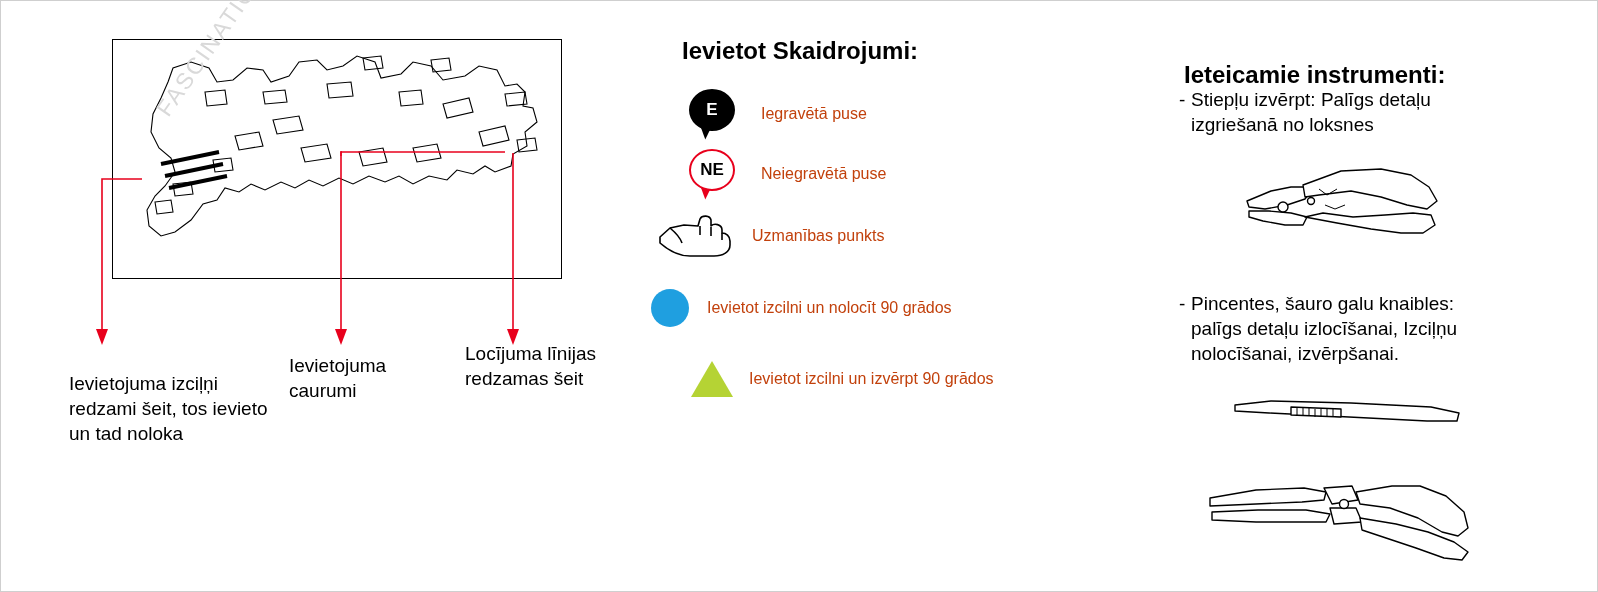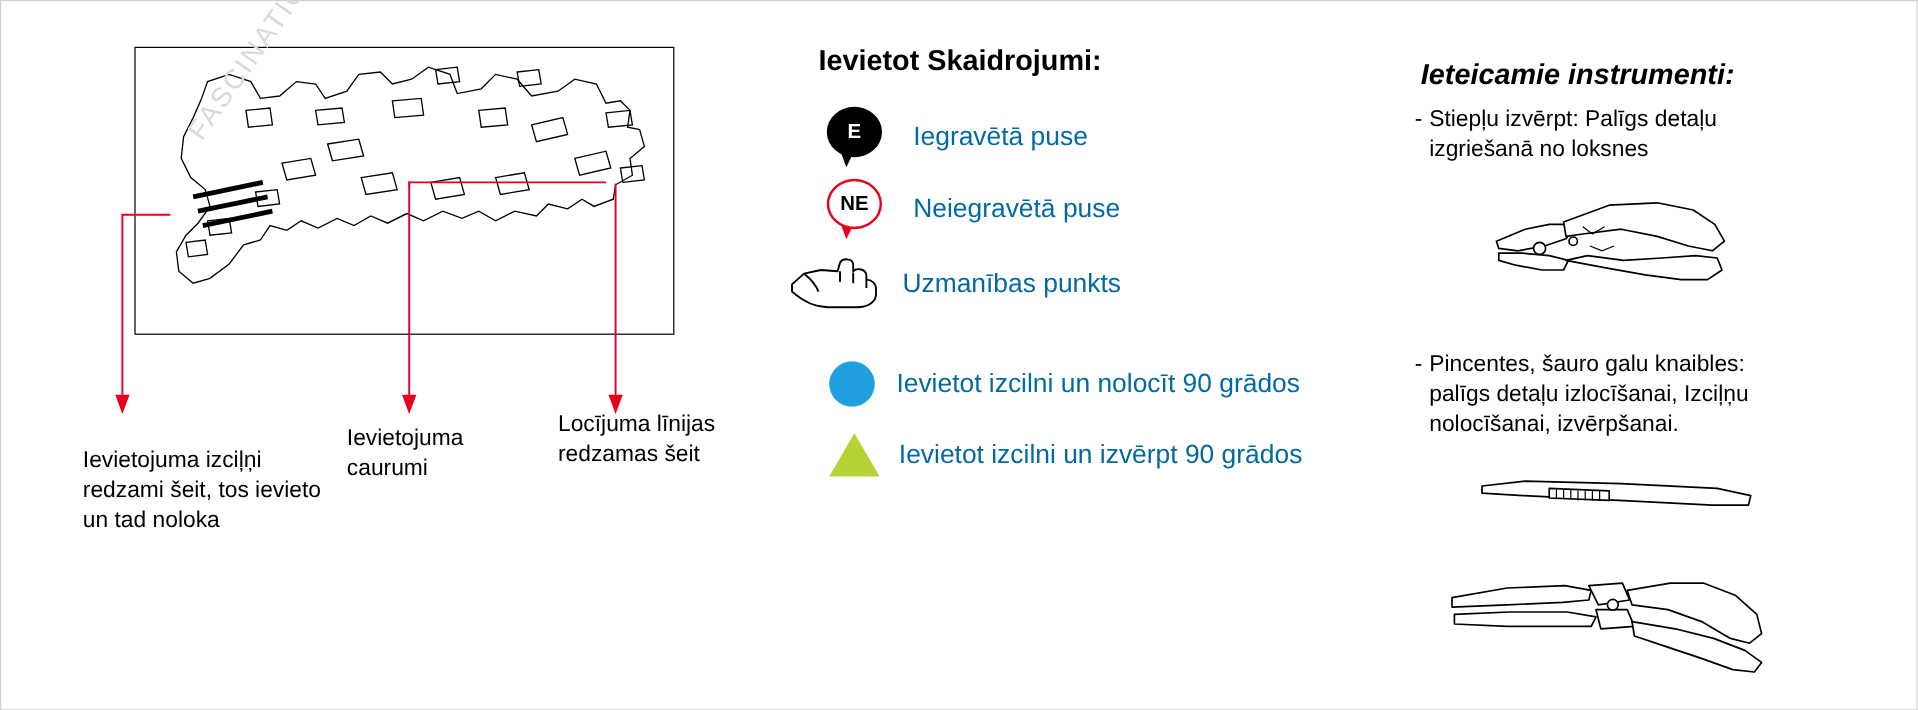--- a/index.html
+++ b/index.html
@@ -58,36 +58,36 @@
   #callout-3 { left: 464px; top: 340px; width: 170px; }
 
   
   .section-title {
     position: absolute;
     font-size: 24px;
     font-weight: bold;
     color: #000;
   }
   #legend-title { left: 681px; top: 36px; }
-  #tools-title  { left: 1183px; top: 48px; font-style: italic; }
+  #tools-title  { left: 1183px; top: 60px; }
 
   .legend-row {
     position: absolute;
     display: flex;
     align-items: center;
   }
   .legend-label {
-    font-size: 22px;
-    color: #0369a1;
+    font-size: 16px;
+    color: #c2410c;
     white-space: nowrap;
   }
   #legend-row-1 { left: 688px; top: 88px; }
   #legend-row-2 { left: 688px; top: 148px; }
   #legend-row-3 { left: 655px; top: 212px; justify-content: space-between; }
-  #legend-row-4 { left: 690px; top: 288px; margin-top: 12px; }
+  #legend-row-4 { left: 650px; top: 288px; }
   #legend-row-5 { left: 690px; top: 360px; }
 
   .sym-e, .sym-ne {
     position: relative;
     width: 54px;
     height: 50px;
     margin-right: 18px;
     flex: none;
   }
   .bubble {

